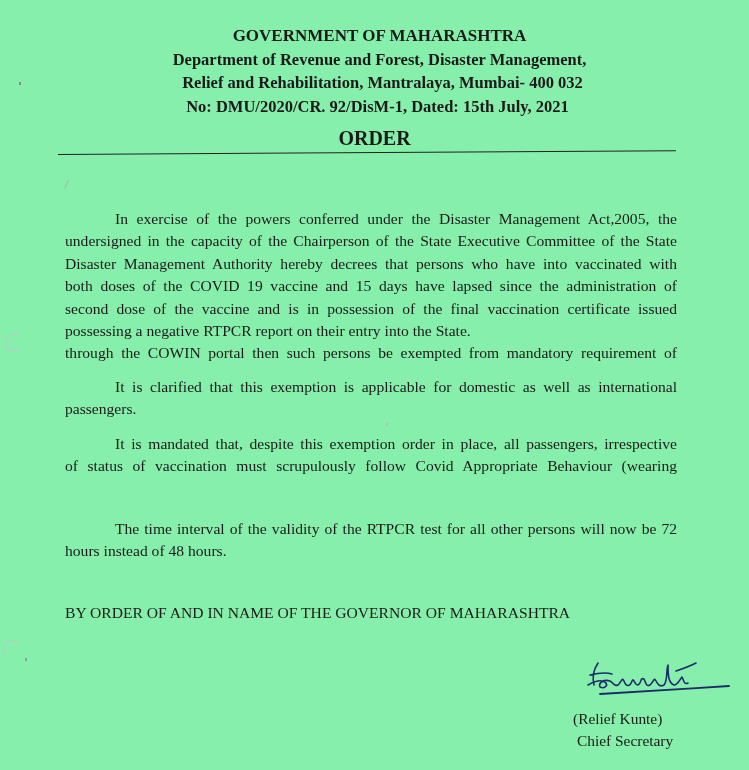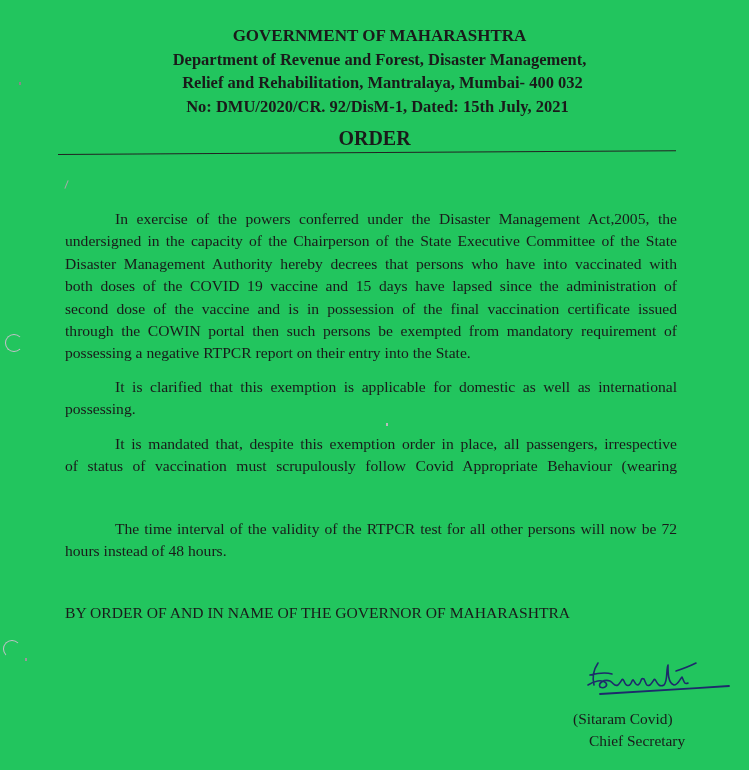--- a/index.html
+++ b/index.html
@@ -12,21 +12,21 @@
       height: 770px;
       position: relative;
       overflow: hidden;
       font-family: "Liberation Serif", "DejaVu Serif", serif;
       color: #1a1a1a;
     }
     .page {
       position: absolute;
       left: 0; top: 0;
       width: 749px; height: 770px;
-      background: #22c55e;
+      background: #86efac;
     }
     .h-line {
       position: absolute;
       left: 0;
       width: 749px;
       text-align: center;
       font-weight: bold;
       white-space: nowrap;
     }
     .gov { top: 26px; font-size: 17px; left: 5px; }
@@ -97,21 +97,20 @@
       top: 710px;
       font-size: 15.4px;
       white-space: nowrap;
     }
     .signatory-title {
       position: absolute;
       left: 577px;
       top: 732px;
       font-size: 15.4px;
       white-space: nowrap;
-      margin-left: 12px;
     }
     .punch-hole {
       position: absolute;
       width: 16px; height: 16px;
       border-radius: 50%;
       border: 1.5px solid #c8c0cc;
       border-right-color: transparent;
     }
     .hole1 { left: 5px; top: 334px; }
     .hole2 { left: 3px; top: 640px; border-bottom-color: transparent; }
@@ -137,47 +136,47 @@
 
   <div class="rule"></div>
   <div class="stray-mark"></div>
 
   <div class="para p1">
     <span class="ln indent">In exercise of the powers conferred under the Disaster Management Act,2005, the</span>
     <span class="ln">undersigned in the capacity of the Chairperson of the State Executive Committee of the State</span>
     <span class="ln">Disaster Management Authority hereby  decrees that persons who have into vaccinated with</span>
     <span class="ln">both doses of the COVID 19 vaccine and 15 days have lapsed since the administration of</span>
     <span class="ln">second dose of the vaccine and is in possession of the final vaccination certificate issued</span>
+    <span class="ln last">possessing a negative RTPCR report on their entry into the State.</span>
     <span class="ln">through the COWIN portal then such persons be exempted from mandatory requirement of</span>
-    <span class="ln last">possessing a negative RTPCR report on their entry into the State.</span>
   </div>
 
   <div class="para p2">
     <span class="ln indent">It is clarified that this exemption is applicable for domestic as well as international</span>
-    <span class="ln last">possessing.</span>
+    <span class="ln last">passengers.</span>
   </div>
 
   <div class="para p3">
     <span class="ln indent">It is mandated that, despite this exemption order in place, all passengers, irrespective</span>
     <span class="ln">of status of vaccination must scrupulously follow Covid Appropriate Behaviour (wearing</span>
   </div>
 
   <div class="para p4">
     <span class="ln indent">The time interval of the validity of the RTPCR test for all other persons will now be 72</span>
     <span class="ln last">hours instead of 48 hours.</span>
   </div>
 
   <div class="governor">BY ORDER OF AND IN NAME OF THE GOVERNOR OF MAHARASHTRA</div>
 
   <svg class="signature" viewBox="0 0 150 45">
     <path d="M14 8 C 10 14, 8 22, 10 30 M6 20 C 14 18, 22 17, 28 19 M4 30 C 10 26, 18 24, 22 28 C 24 31, 20 34, 16 32 C 14 28, 20 24, 26 26 C 30 28, 30 32, 34 30 C 38 26, 38 22, 40 26 C 42 32, 46 32, 48 26 C 50 22, 50 30, 54 30 C 58 28, 56 22, 60 24 C 62 28, 62 32, 66 30 C 70 26, 70 22, 72 26 C 74 30, 76 32, 80 30 C 84 26, 82 14, 84 10 C 84 18, 84 28, 90 30 C 94 30, 96 24, 98 22 C 100 26, 100 30, 104 28 M92 16 C 98 14, 104 12, 112 8" fill="none" stroke="#1d2a6b" stroke-width="1.6" stroke-linecap="round" stroke-linejoin="round"></path>
     <path d="M16 39 C 50 37, 100 34, 145 31" fill="none" stroke="#1d2a6b" stroke-width="1.8" stroke-linecap="round"></path>
   </svg>
 
-  <div class="signatory-name">(Sitaram Covid)</div>
+  <div class="signatory-name">(Relief Kunte)</div>
   <div class="signatory-title">Chief Secretary</div>
 
   <div class="punch-hole hole1"></div>
   <div class="punch-hole hole2"></div>
   <div class="speck speck1"></div>
   <div class="speck speck2"></div>
   <div class="speck speck3"></div>
 </div>
 
 </body></html>

